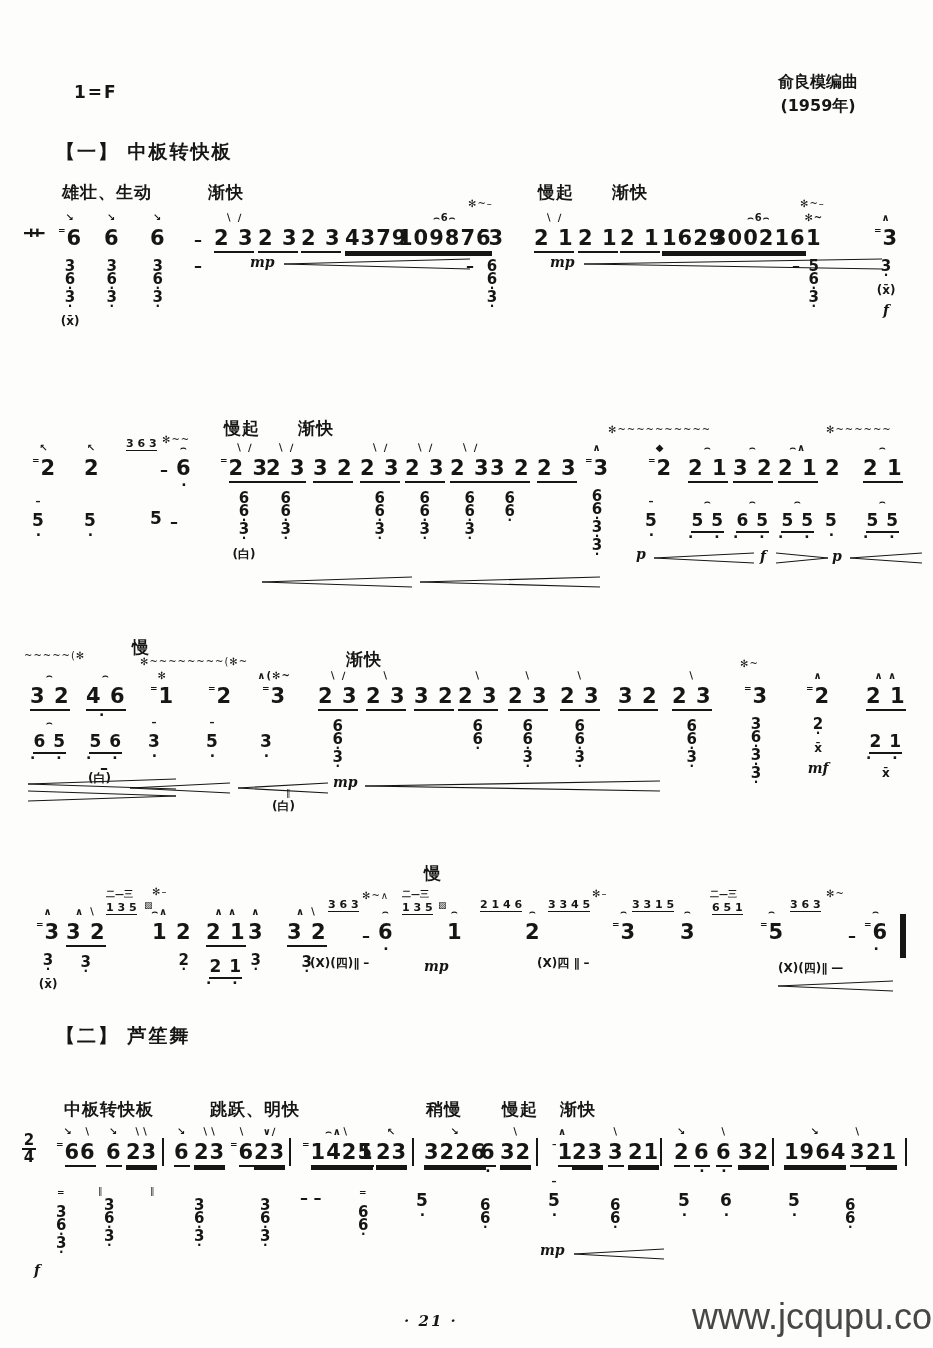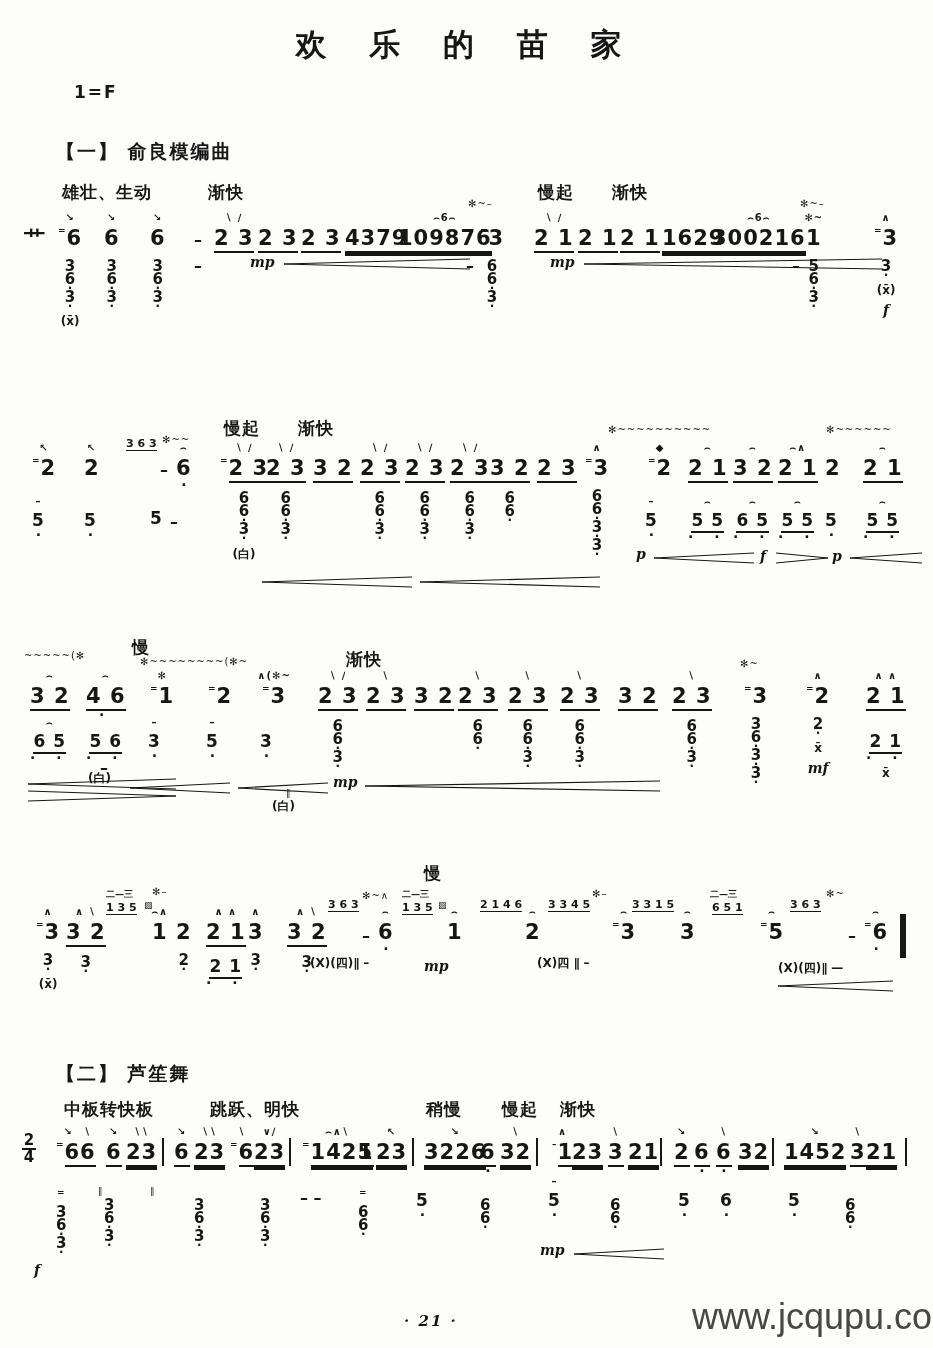--- a/index.html
+++ b/index.html
@@ -44,25 +44,28 @@
   
   .pagenum{top:1312px;left:404px;font-family:"DejaVu Serif",serif;font-style:italic;
            font-size:15px;font-weight:bold;letter-spacing:2px;}
   .watermark{top:1296px;left:692px;font-family:"Liberation Sans","DejaVu Sans",sans-serif;
              font-size:36px;color:#474747;letter-spacing:0px;}
 </style>
 </head>
 <body>
 
 <div class="sheet">
-  <div class="abs title">欢 乐 的 苗 家</div>
   <div class="abs keysig">1=F</div>
+  <div class="abs composer">
+    <div>俞良模编曲</div>
+    <div>(1959年)</div>
+  </div>
   <div class="layer" id="music-layer">
       <div class="layer">
-        <div class="abs heading" style="left: 56px; top: 139px;">【一】 俞良模编曲</div>
+        <div class="abs heading" style="left: 56px; top: 139px;">【一】 中板转快板</div>
         <div class="abs tempo" style="left: 62px; top: 181px;">雄壮、生动</div>
         <div class="abs tempo" style="left: 208px; top: 181px;">渐快</div>
         <div class="abs tempo" style="left: 538px; top: 181px;">慢起</div>
         <div class="abs tempo" style="left: 612px; top: 181px;">渐快</div>
         <div class="abs squig" style="left: 468px; top: 198px;">✻~–</div>
         <div class="abs squig" style="left: 800px; top: 198px;">✻~–</div>
         <div class="grp" style="left: 24px; top: 228px;">
           <div class="mainrow">
             <span class="main">艹</span>
           </div>
@@ -826,21 +829,21 @@
           <div class="dotline" style="letter-spacing: 0px;">·</div>
         </div>
         <div class="abs subtxt" style="left: 778px; top: 960px;">(X)(四)∥ —</div>
         <svg width="115" height="12" style="position: absolute; left: 778px; top: 980px;">
           <line x1="115" y1="1" x2="0" y2="6" stroke="#161616" stroke-width="1.2"></line>
           <line x1="115" y1="11" x2="0" y2="6" stroke="#161616" stroke-width="1.2"></line>
         </svg>
         <div class="thickbar" style="left: 900px; top: 914px; height: 44px;"></div>
       </div>
       <div class="layer">
-        <div class="abs heading" style="left: 56px; top: 1061px;">【二】 芦笙舞</div>
+        <div class="abs heading" style="left: 56px; top: 1023px;">【二】 芦笙舞</div>
         <div class="abs tempo" style="left: 64px; top: 1098px;">中板转快板</div>
         <div class="abs tempo" style="left: 210px; top: 1098px;">跳跃、明快</div>
         <div class="abs tempo" style="left: 426px; top: 1098px;">稍慢</div>
         <div class="abs tempo" style="left: 502px; top: 1098px;">慢起</div>
         <div class="abs tempo" style="left: 560px; top: 1098px;">渐快</div>
         <div class="timesig" style="left: 22px; top: 1134px;">
           <div>2</div>
           <div class="tsline"></div>
           <div>4</div>
         </div>
@@ -979,21 +982,21 @@
         </div>
         <div class="grp" style="left: 738px; top: 1142px;">
           <div class="mainrow">
             <span class="main u2">32</span>
           </div>
         </div>
         <div class="bar" style="left: 772px; top: 1138px; height: 28px;"></div>
         <div class="grp" style="left: 784px; top: 1142px;">
           <div class="orn">↘</div>
           <div class="mainrow">
-            <span class="main u2">1452</span>
+            <span class="main u2">1964</span>
           </div>
         </div>
         <div class="grp" style="left: 850px; top: 1142px;">
           <div class="orn">∖</div>
           <div class="mainrow">
             <span class="main u1">3</span>
           </div>
         </div>
         <div class="grp" style="left: 866px; top: 1142px;">
           <div class="mainrow">

